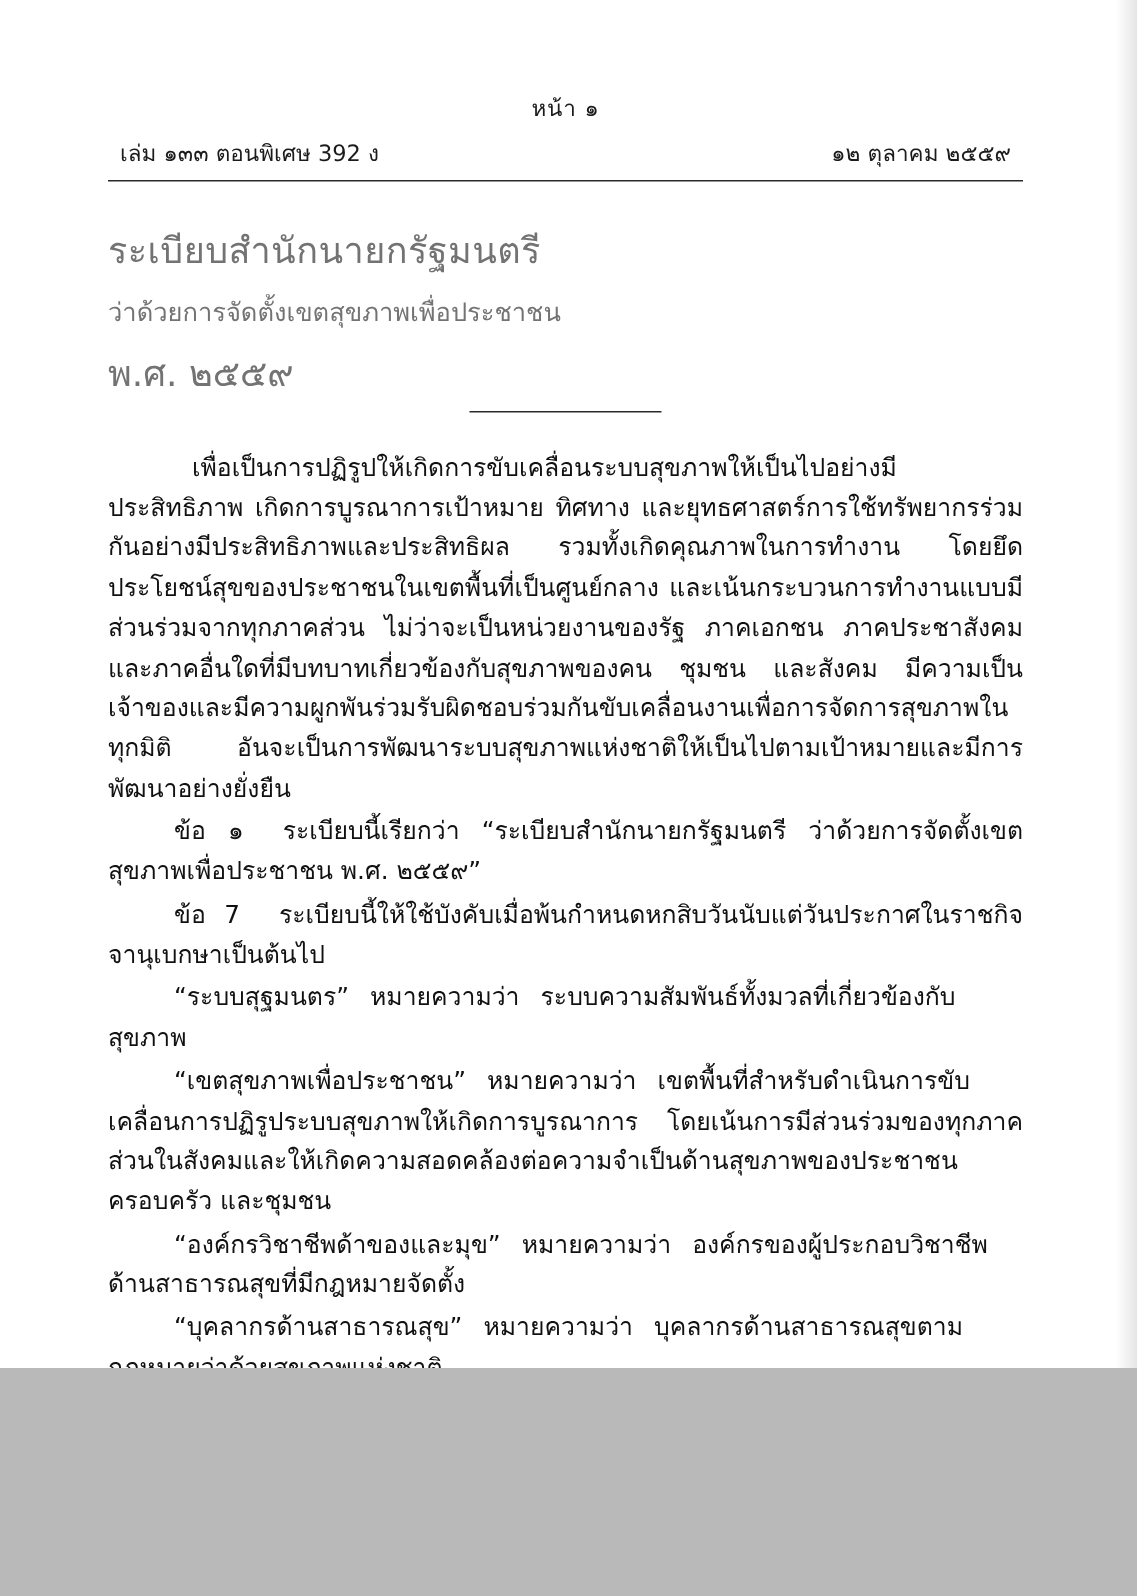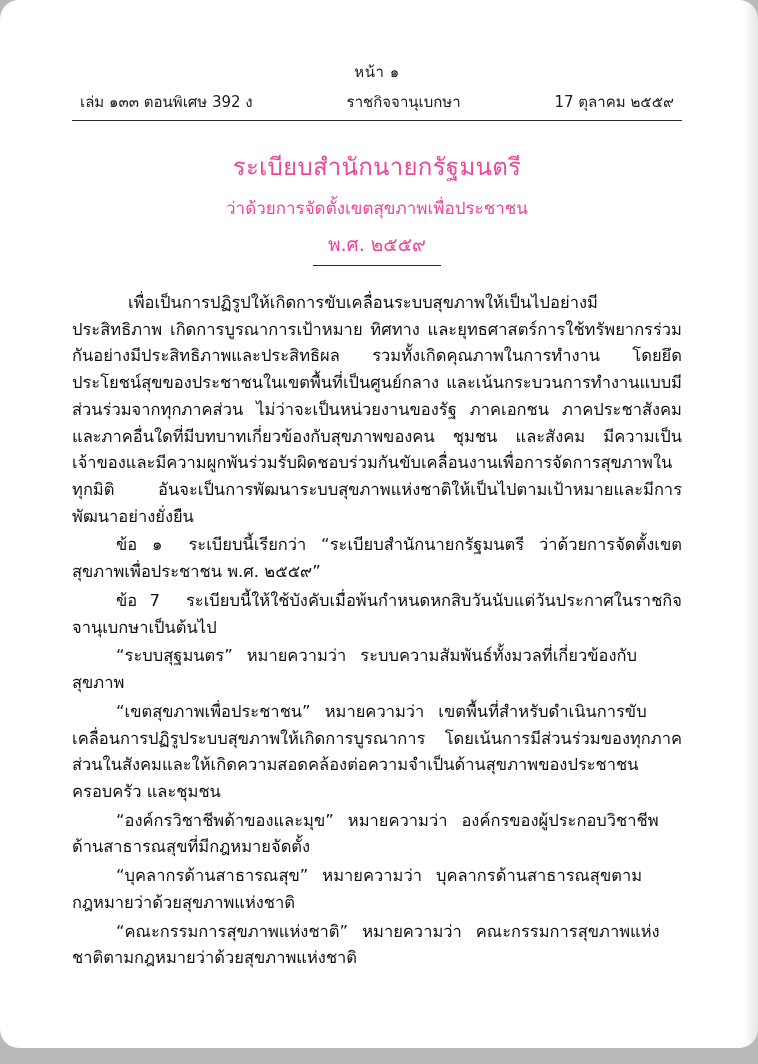--- a/index.html
+++ b/index.html
@@ -6,25 +6,24 @@
     margin: 0;
     padding: 0;
     background: #b9b9b9;
   }
   body {
     font-family: "DejaVu Sans", "Liberation Sans", sans-serif;
   }
   .page {
     position: relative;
     width: 758px;
-    height: 1048px;
+    height: 912px;
     background: #ffffff;
     box-sizing: border-box;
     overflow: hidden;
-    border-radius: 19px;
   }
   .page::after {
     
     content: "";
     position: absolute;
     top: 0;
     right: 0;
     width: 14px;
     height: 100%;
     background: linear-gradient(to right, rgba(0,0,0,0.0), rgba(0,0,0,0.10));
@@ -66,35 +65,34 @@
     padding: 0 24px;
   }
   .runhead-rule {
     border-bottom: 1.6px solid #2a2a2a;
     width: 100%;
     margin-bottom: 26px;
   }
 
   
   .title-block {
-    text-align: center;
-    color: #ec4899;
+    color: #737373;
   }
   .title-main {
     font-size: 24px;
     letter-spacing: 0.3px;
     margin-bottom: 8px;
   }
   .title-sub {
     font-size: 17px;
     margin-bottom: 8px;
     font-family: Liberation Mono, monospace;
   }
   .title-year {
-    font-size: 19px;
+    font-size: 24px;
     margin-bottom: 6px;
   }
   .title-rule {
     width: 128px;
     height: 0;
     border-bottom: 1.4px solid #2a2a2a;
     margin: 2px auto 24px auto;
   }
 
   
@@ -126,22 +124,21 @@
 </head>
 <body>
 
 <div class="page">
   <div class="sheet">
 
     <div class="runhead">
       <div class="center-top">หน้า  ๑</div>
       <div class="line-row">
         <div class="rh-left">เล่ม  ๑๓๓  ตอนพิเศษ  392  ง</div>
-        <div class="rh-center">ราชกิจจานุเบกษา</div>
-        <div class="rh-right">17  ตุลาคม  ๒๕๕๙</div>
+        <div class="rh-right">๑๒  ตุลาคม  ๒๕๕๙</div>
       </div>
       <div class="runhead-rule"></div>
     </div>
 
     <div class="title-block">
       <div class="title-main">ระเบียบสำนักนายกรัฐมนตรี</div>
       <div class="title-sub">ว่าด้วยการจัดตั้งเขตสุขภาพเพื่อประชาชน</div>
       <div class="title-year">พ.ศ.  ๒๕๕๙</div>
       <div class="title-rule"></div>
     </div>

